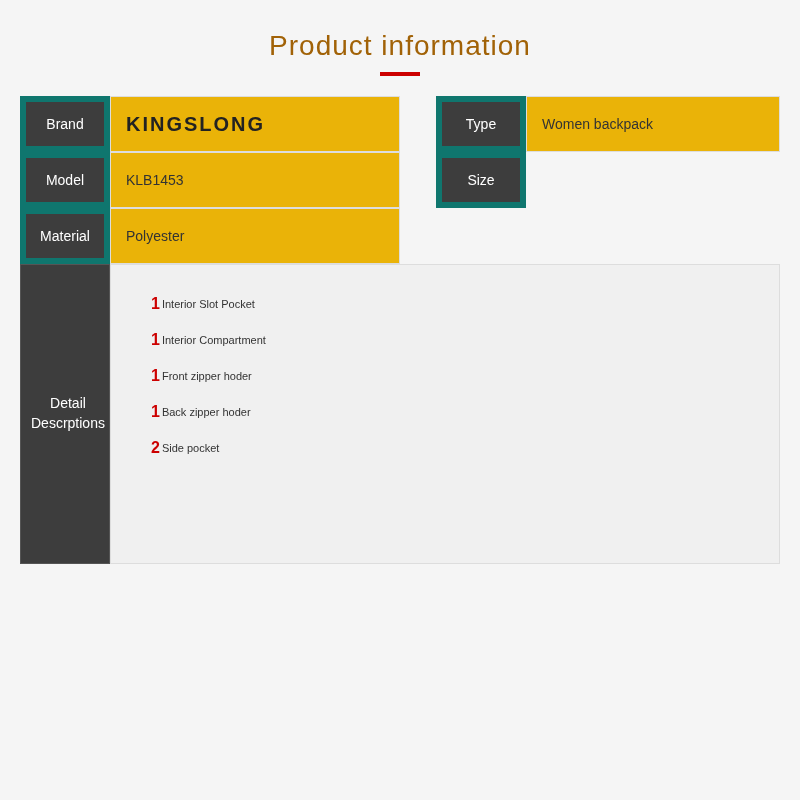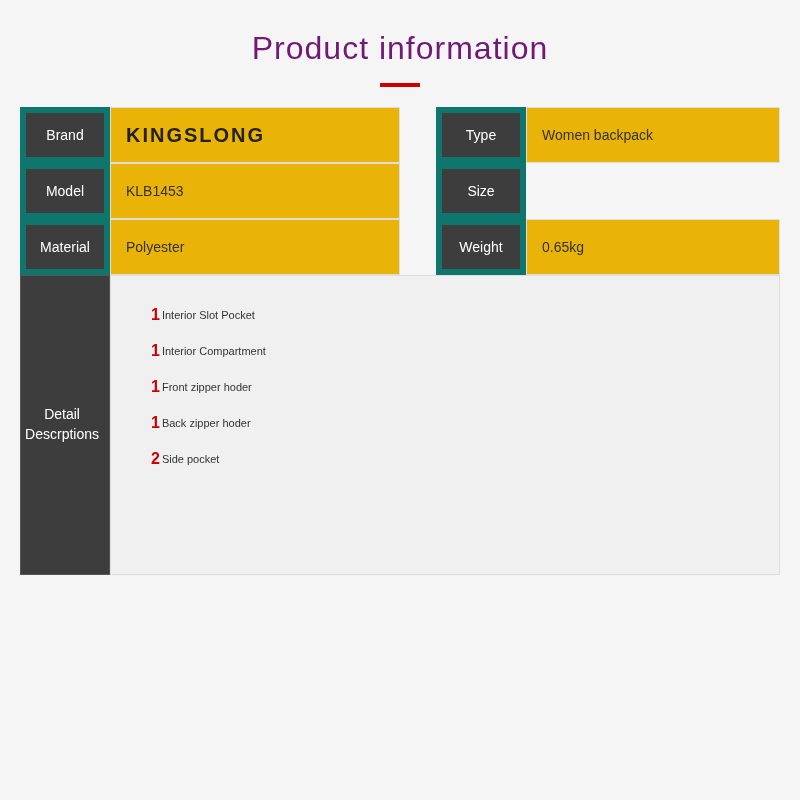--- a/index.html
+++ b/index.html
@@ -22,25 +22,25 @@
       background: #f5f5f5;
       padding: 30px 20px 20px 20px;
     }
 
     .header-section {
       text-align: center;
       margin-bottom: 20px;
     }
 
     .page-title {
-      font-size: 32px;
+      font-size: 28px;
       font-weight: 300;
-      color: #701a75;
+      color: #a16207;
       letter-spacing: 1px;
-      margin-bottom: 16px;
+      margin-bottom: 10px;
     }
 
     .title-underline {
       width: 40px;
       height: 4px;
       background: #cc0000;
       margin: 0 auto;
     }
 
     .info-table {
@@ -108,21 +108,21 @@
     .detail-label-cell {
       background: #3d3d3d;
       color: #ffffff;
       text-align: center;
       padding: 14px 10px;
       font-size: 14px;
       min-width: 90px;
       width: 90px;
       display: flex;
       align-items: center;
-      justify-content: flex-end;
+      justify-content: flex-start;
       border: 1px solid #555;
       line-height: 1.4;
     }
 
     .detail-value-cell {
       background: #f0f0f0;
       color: #333;
       padding: 30px 20px 20px 40px;
       font-size: 15px;
       flex: 1;
@@ -196,28 +196,20 @@
 
     <div class="info-row">
       <div class="left-section">
         <div class="label-cell">
           <span>Material</span>
         </div>
         <div class="value-cell">
           <span>Polyester</span>
         </div>
       </div>
-      <div class="right-section">
-        <div class="label-cell">
-          <span>Weight</span>
-        </div>
-        <div class="value-cell">
-          <span>0.65kg</span>
-        </div>
-      </div>
     </div>
 
     <div class="detail-row">
       <div class="detail-label-cell">
         <div>
           <div>Detail</div>
           <div>Descrptions</div>
         </div>
       </div>
       <div class="detail-value-cell">

